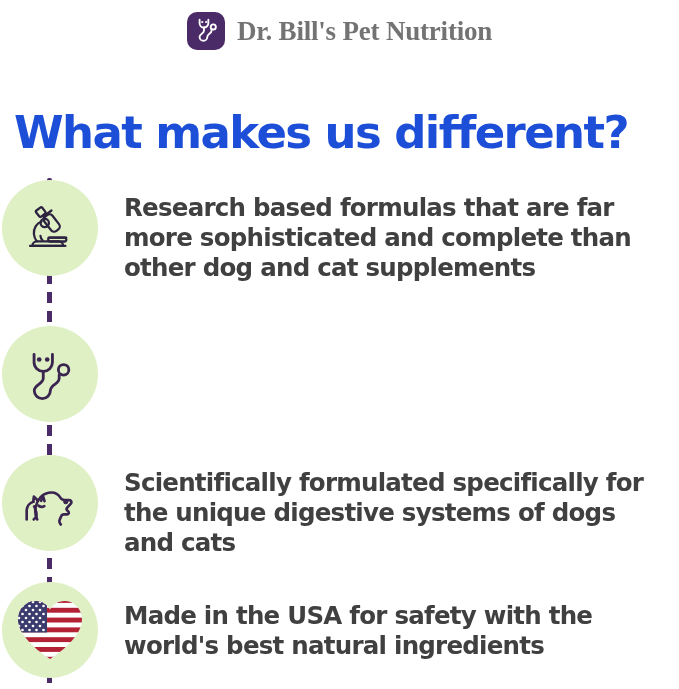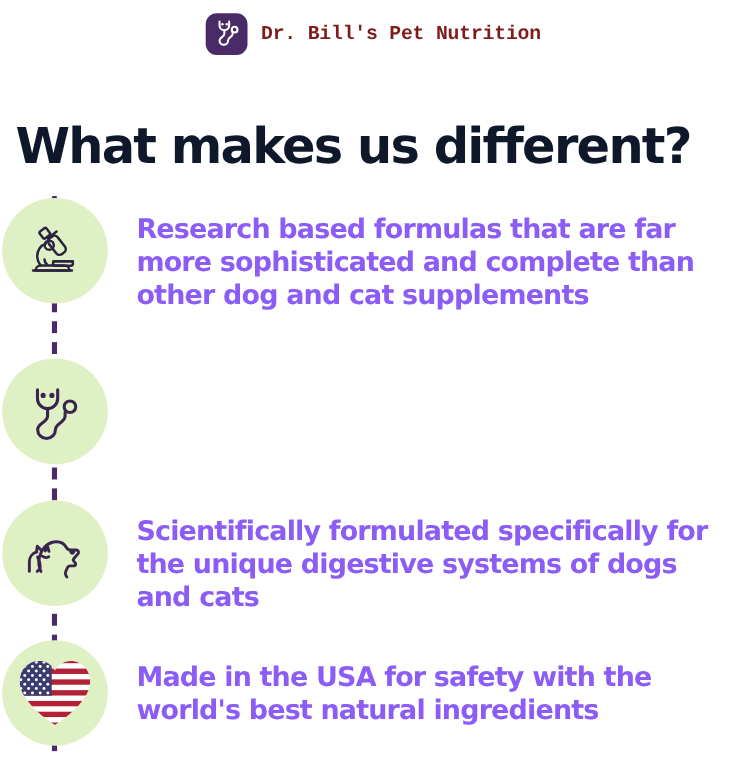--- a/index.html
+++ b/index.html
@@ -32,39 +32,39 @@
     width: 38px;
     height: 38px;
     border-radius: 10px;
     background: #4b2a68;
     display: flex;
     align-items: center;
     justify-content: center;
     flex: none;
   }
   .brand-name {
-    font-family: Liberation Mono, monospace;
-    font-size: 18px;
+    font-family: Liberation Serif, serif;
+    font-size: 27px;
     font-weight: 700;
-    color: #7f1d1d;
+    color: #737373;
     letter-spacing: -0.2px;
     white-space: nowrap;
     line-height: 1;
   }
 
   
   .headline {
     position: absolute;
     top: 79px;
     left: 14px;
     width: 660px;
     font-family: "DejaVu Sans", sans-serif;
     font-size: 45px;
     font-weight: 700;
-    color: #0f172a;
+    color: #1d4ed8;
     letter-spacing: -1.6px;
     line-height: 1.05;
     white-space: nowrap;
   }
 
   
   .features {
     position: absolute;
     top: 178px;
     left: 0;
@@ -111,21 +111,21 @@
   }
   .bubble svg { display: block; }
 
   .feature-text {
     margin-left: 26px;
     margin-top: 13px;
     width: 545px;
     font-family: "DejaVu Sans", sans-serif;
     font-size: 24.5px;
     font-weight: 700;
-    color: #8b5cf6;
+    color: #404040;
     line-height: 1.23;
     letter-spacing: -0.75px;
   }
   .feature-1 .feature-text { margin-top: 20px; }
   .feature-3 .feature-text { margin-top: 19px; }
 </style>
 </head>
 <body>
 
 <div class="brand">

